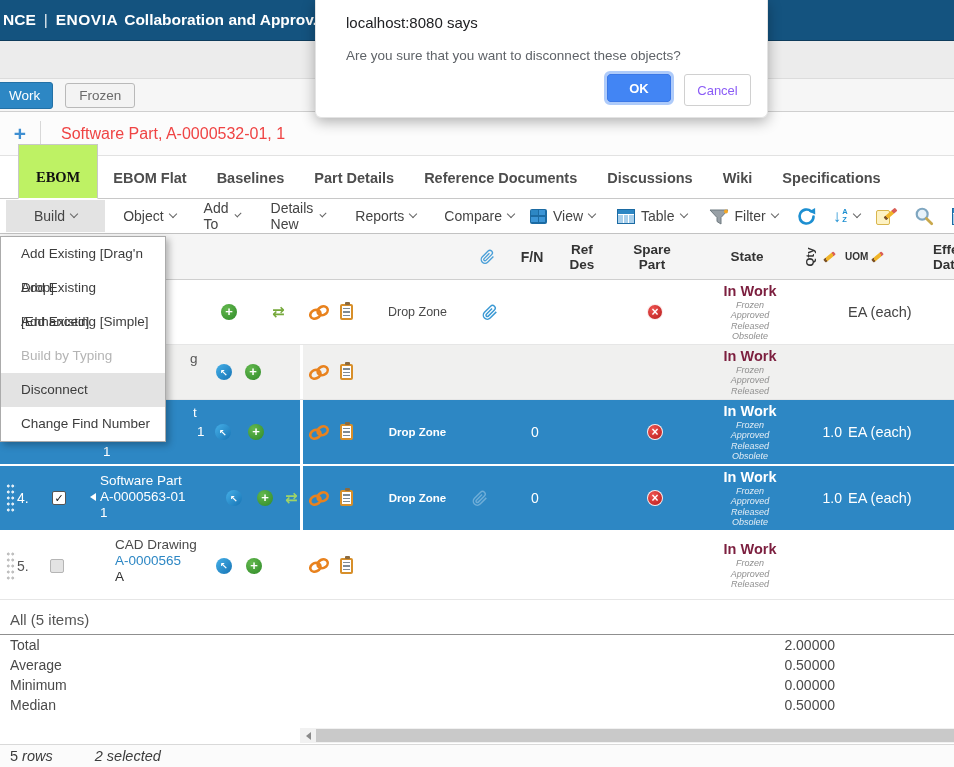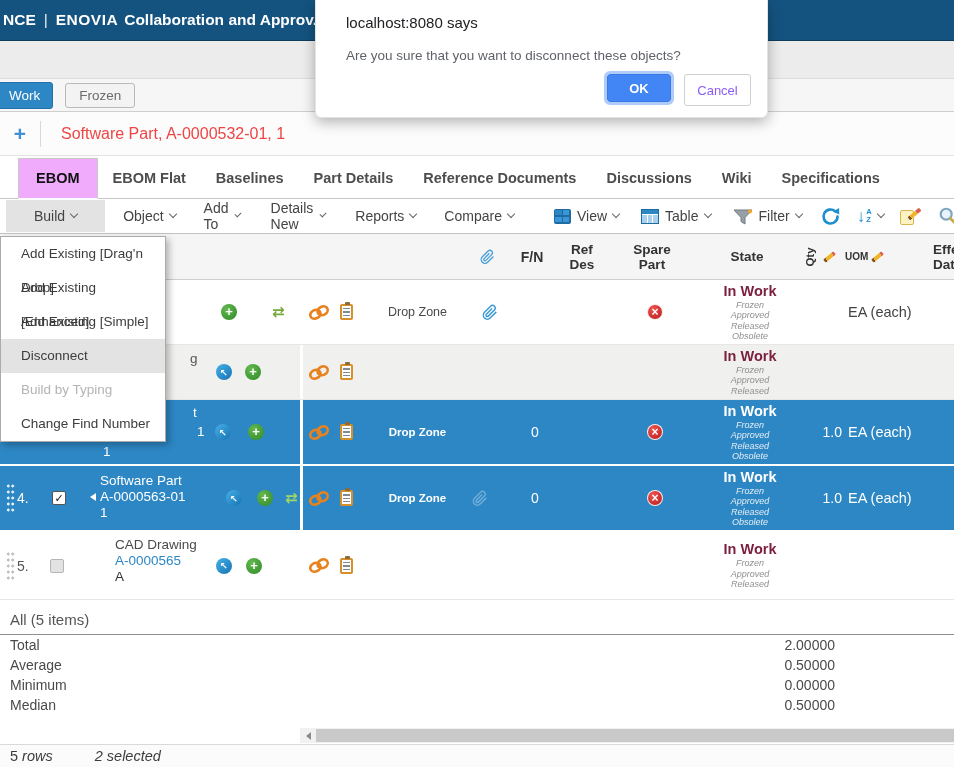--- a/index.html
+++ b/index.html
@@ -26,22 +26,22 @@
   .context-row{position:absolute;left:0;top:112px;width:954px;height:44px;background:#fcfcfc;
                border-bottom:1px solid #e2e2e2;display:flex;align-items:center;}
   .ctx-plus{color:#3f8fd2;font-weight:900;font-size:21px;width:40px;text-align:center;}
   .ctx-divider{width:1px;height:26px;background:#d8d8d8;margin-right:20px;}
   .ctx-title{font-size:16px;color:#ef4444;}
 
   
   .tabs-row{position:absolute;left:0;top:156px;width:954px;height:43px;background:#fff;
             border-bottom:1px solid #c8c8c8;display:flex;align-items:flex-end;padding-left:18px;}
   .tab{font-size:14.5px;color:#4d4d4d;font-weight:600;padding:12px 15px 12px;cursor:pointer;}
-  .tab.active{background:#f0abfc;border:1px solid #c8c8c8;border-bottom:1px solid #fff;margin-bottom:-1px;
-              color:#111;font-weight:bold;padding:11px 17px 12px;}
+  .tab.active{background:#bef264;border:1px solid #c8c8c8;border-bottom:1px solid #fff;margin-bottom:-1px;
+              color:#111;font-weight:bold;padding:24px 17px 12px;font-family:Liberation Serif, serif;}
 
   
   .toolbar{position:absolute;left:0;top:199px;width:954px;height:35px;background:#fff;
            border-bottom:1px solid #c2c2c2;display:flex;align-items:center;font-size:14px;color:#444;}
   .tmenu{display:flex;align-items:center;gap:6px;padding:8px 8px;cursor:pointer;}
   .tmenu.pressed{background:#e3e3e3;padding:8px 28px;}
   .chev{width:6px;height:6px;border-right:1.6px solid #666;border-bottom:1.6px solid #666;
         transform:rotate(45deg);margin-top:-4px;display:inline-block;}
   .tb-sep{width:1px;height:22px;background:#cfcfcf;margin:0 6px 0 12px;}
   .icon-btn{display:flex;align-items:center;gap:6px;cursor:pointer;}
@@ -232,21 +232,21 @@
       <span class="chev"></span>
     </div>
     <div class="tmenu" style="margin-left:14px;">
       <span>Reports</span>
       <span class="chev"></span>
     </div>
     <div class="tmenu" style="margin-left:12px;">
       <span>Compare</span>
       <span class="chev"></span>
     </div>
-    <div class="icon-btn" style="margin-left:32px;text-align:center;">
+    <div class="icon-btn" style="margin-left:8px;text-align:center;">
       <span class="i-view">
           <span></span>
           <span></span>
           <span></span>
           <span></span>
         </span>
       <span>View</span>
       <span class="chev"></span>
     </div>
     <div class="icon-btn" style="margin-left:22px;">
@@ -585,22 +585,22 @@
       <span>5</span>
       <span class="it">rows</span>
     </span>
     <span class="sb-sel">2 selected</span>
   </div>
 
   <div class="build-menu">
     <div class="bm-item">Add Existing [Drag'n Drop]</div>
     <div class="bm-item">Add Existing [Enhanced]</div>
     <div class="bm-item">Add Existing [Simple]</div>
+    <div class="bm-item disabled">Build by Typing</div>
     <div class="bm-item hover">Disconnect</div>
-    <div class="bm-item disabled">Build by Typing</div>
     <div class="bm-item">Change Find Number</div>
   </div>
 
   <div class="jsdialog">
     <div class="dlg-title">localhost:8080 says</div>
     <div class="dlg-msg">Are you sure that you want to disconnect these objects?</div>
     <div class="dlg-btns">
       <button class="dlg-ok">OK</button>
       <button class="dlg-cancel">Cancel</button>
     </div>

